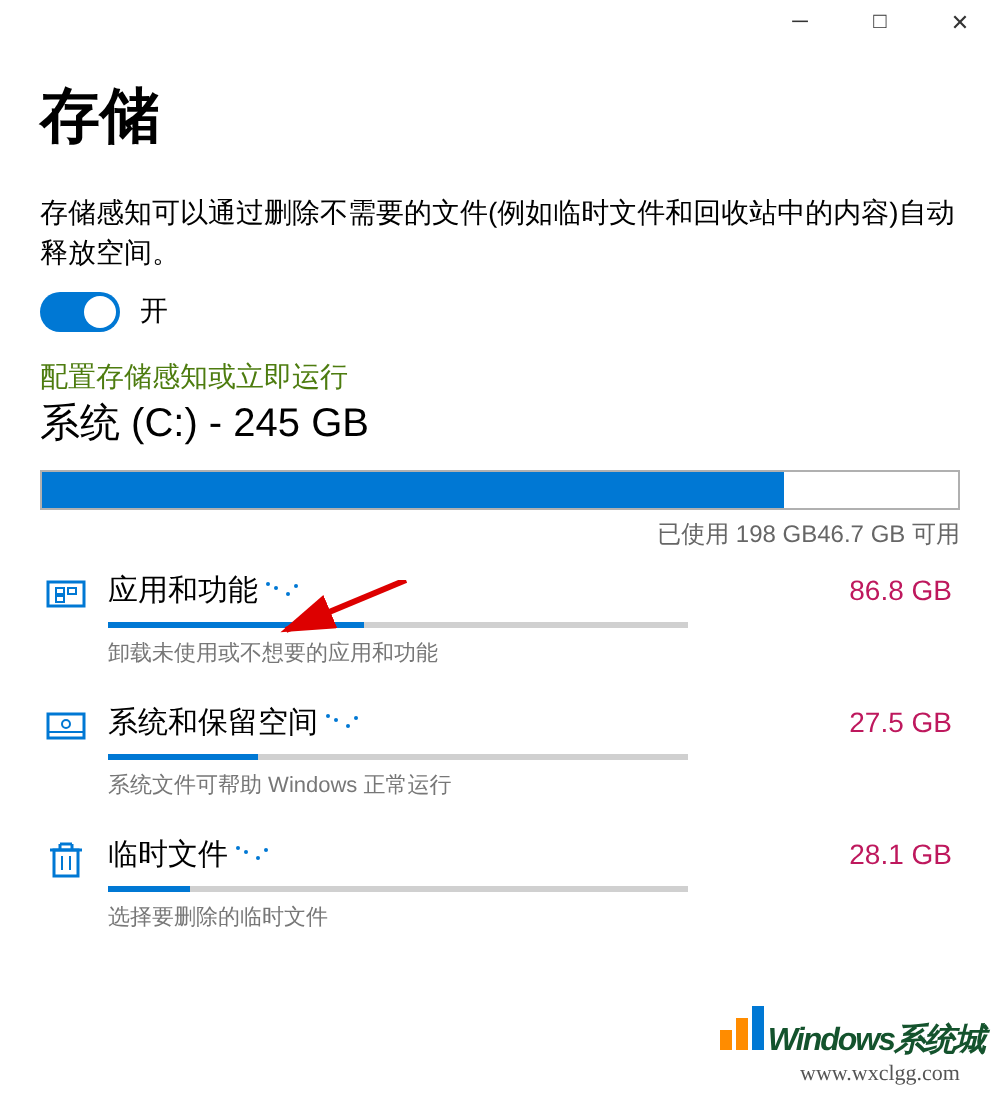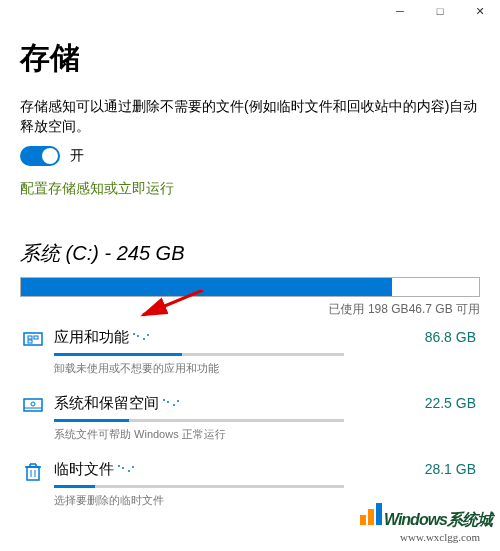--- a/index.html
+++ b/index.html
@@ -6,32 +6,32 @@
     body { font-family: "Segoe UI", "Microsoft YaHei", sans-serif; font-size: 14px; color: #000; background: #fff; width: 500px; height: 551px; position: relative; overflow: hidden; }
     .window-controls { position: absolute; top: 0; right: 0; display: flex; gap: 0; }
     .wc-btn { width: 40px; height: 22px; display: flex; align-items: center; justify-content: center; color: #333; font-size: 11px; }
     .content { padding: 20px 20px 0 20px; }
     h1 { font-size: 30px; font-weight: 600; margin-bottom: 18px; margin-top: 18px; }
     .desc { font-size: 14px; margin-bottom: 8px; color: #000; line-height: 1.4; }
     .toggle-row { display: flex; align-items: center; margin: 10px 0 8px 0; }
     .toggle { position: relative; width: 40px; height: 20px; border-radius: 10px; background: #0078d4; margin-right: 10px; }
     .toggle::after { content: ""; position: absolute; right: 2px; top: 2px; width: 16px; height: 16px; border-radius: 50%; background: #fff; }
     .link { color: #4d7c0f; font-size: 14px; margin-top: 6px; display: inline-block; }
-    .section-title { font-size: 20px; font-weight: 400; margin-top: 42px; margin-bottom: 10px; font-style: italic; }
+    .section-title { font-size: 20px; font-weight: 400; margin-bottom: 10px; }
     .bar-container { width: 100%; height: 20px; border: 1px solid #b0b0b0; display: flex; }
     .bar-used { background: #0078d4; height: 100%; }
     .bar-free { background: #fff; height: 100%; flex: 1; }
     .bar-labels { display: flex; justify-content: flex-end; margin-top: 4px; font-size: 12px; color: #666; }
     .caption { font-size: 14px; margin-top: 14px; margin-bottom: 10px; }
     .category { display: flex; align-items: flex-start; padding: 10px 0 8px 0; }
     .cat-icon { width: 26px; flex-shrink: 0; color: #0078d4; display: flex; justify-content: center; padding-top: 2px; }
     .cat-body { flex: 1; margin-left: 8px; }
     .cat-head { display: flex; justify-content: space-between; align-items: baseline; }
     .cat-title { font-size: 15px; }
-    .cat-size { font-size: 14px; color: #0f766e; margin-right: 4px; }
+    .cat-size { font-size: 14px; color: #be185d; margin-right: 4px; }
     .cat-bar { width: 290px; height: 3px; background: #d0d0d0; margin-top: 6px; position: relative; }
     .cat-bar-fill { height: 100%; background: #0078d4; }
     .cat-sub { font-size: 11px; color: #777; margin-top: 5px; }
     .dots { display: inline-block; width: 20px; height: 10px; position: relative; margin-left: 4px; vertical-align: middle; }
     .dots::before, .dots::after { content: ""; position: absolute; width: 2px; height: 2px; border-radius: 50%; background: #0078d4; }
     .dots::before { left: 4px; top: 2px; box-shadow: 6px 3px 0 #0078d4, 10px -1px 0 #0078d4; }
     .arrow { position: absolute; left: 98px; top: 290px; pointer-events: none; }
     .watermark { position: absolute; bottom: 20px; right: 8px; font-size: 16px; font-weight: 900; color: #14532d; font-style: italic; letter-spacing: -1px; }
     .wm-bars { display: inline-flex; align-items: flex-end; gap: 2px; margin-right: 2px; vertical-align: baseline; }
     .wm-bar { width: 6px; }
@@ -91,21 +91,21 @@
         <div class="cat-icon">
           <svg width="20" height="18" viewBox="0 0 20 18">
             <rect x="1" y="3" width="18" height="12" fill="none" stroke="#0078d4" stroke-width="1.5"></rect>
             <line x1="1" y1="12" x2="19" y2="12" stroke="#0078d4" stroke-width="1"></line>
             <circle cx="10" cy="8" r="2" fill="none" stroke="#0078d4" stroke-width="1"></circle>
           </svg>
         </div>
         <div class="cat-body">
           <div class="cat-head">
             <span class="cat-title">系统和保留空间<span class="dots"></span></span>
-            <span class="cat-size">22.5 GB</span>
+            <span class="cat-size">27.5 GB</span>
           </div>
           <div class="cat-bar">
             <div class="cat-bar-fill" style="width:26%"></div>
           </div>
           <div class="cat-sub">系统文件可帮助 Windows 正常运行</div>
         </div>
       </div>
       <div class="category">
         <div class="cat-icon">
           <svg width="16" height="20" viewBox="0 0 16 20">

